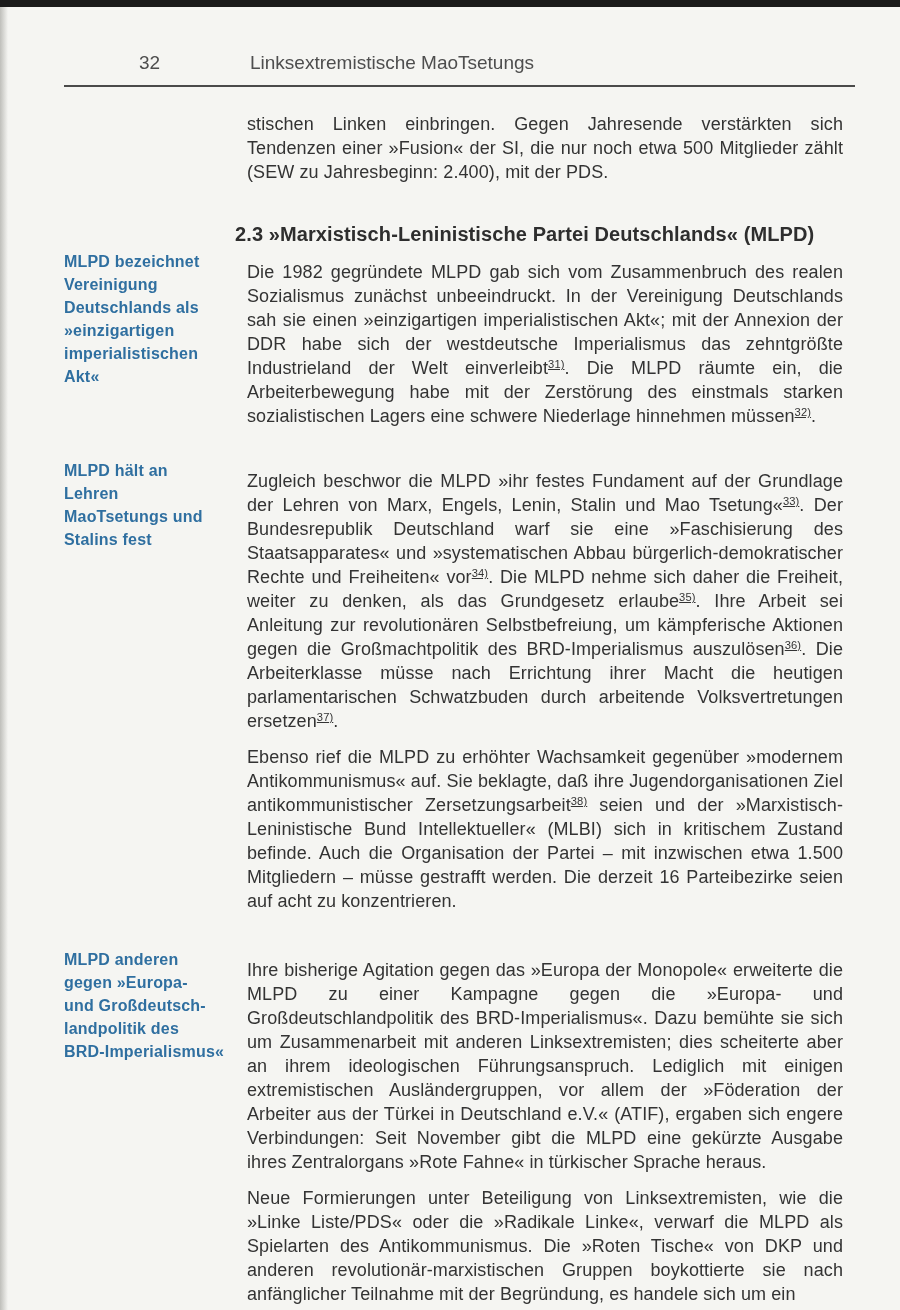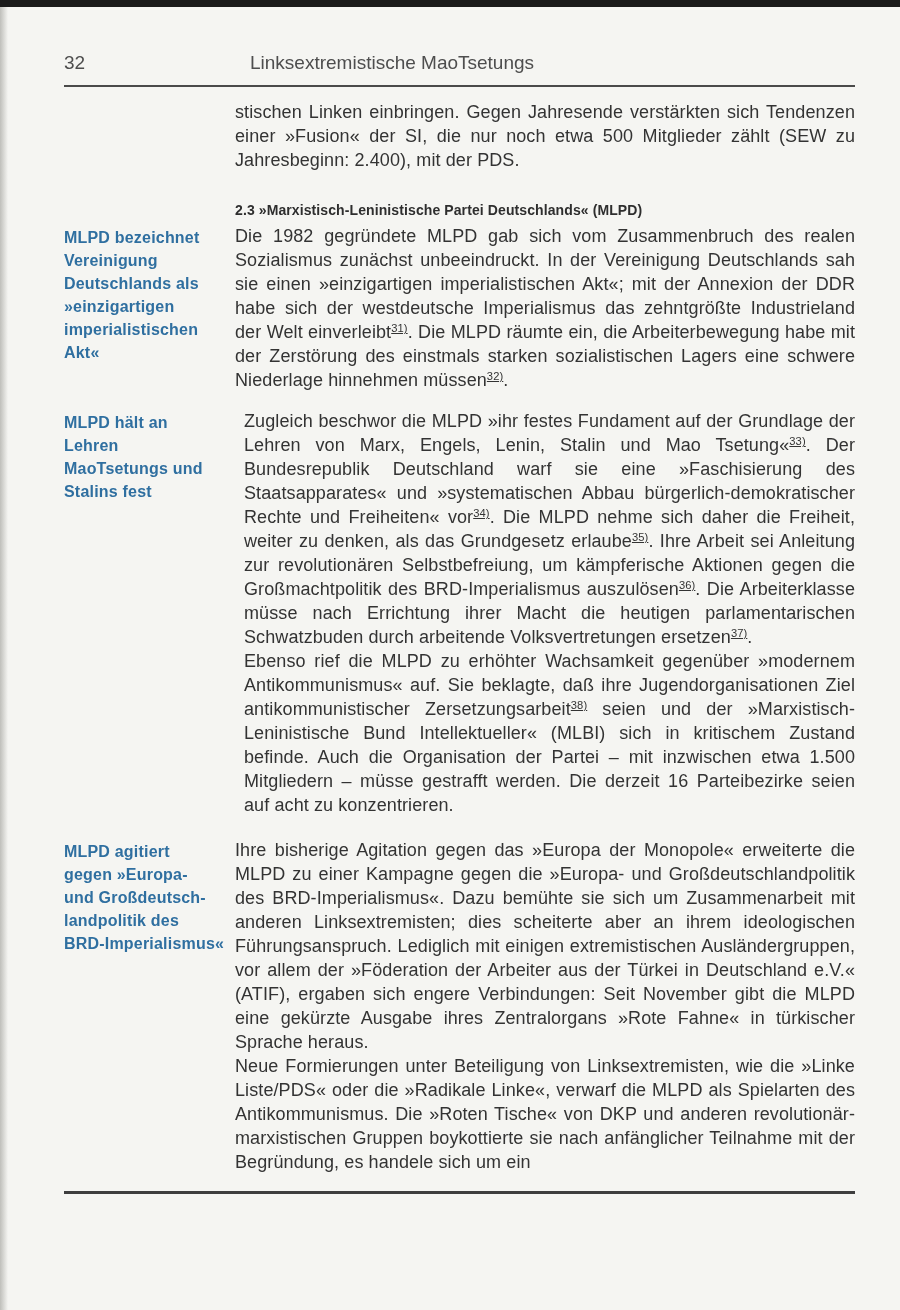--- a/index.html
+++ b/index.html
@@ -26,21 +26,21 @@
     padding: 0 45px 0 64px;
   }
   .page-header {
     display: flex;
     align-items: baseline;
     margin-top: 45px;
     color: #4e4e4e;
     font-size: 19px;
     line-height: 22px;
   }
-  .page-number { width: 171px; flex: 0 0 171px; }
+  .page-number { width: 171px; flex: 0 0 171px; text-align: center; }
   .header-title { padding-left: 15px; }
   .header-rule {
     margin-top: 11px;
     border: none;
     border-top: 2px solid #4a4a4a;
     height: 0;
   }
   .content { margin-top: 13px; }
   .row { display: flex; align-items: flex-start; }
   .note-col {
@@ -50,46 +50,46 @@
     box-sizing: border-box;
     font-weight: bold;
     font-size: 16px;
     line-height: 23px;
     letter-spacing: 0.2px;
     color: var(--color-margin_note, #2f6fa0);
     white-space: pre-line;
   }
   .body-col { flex: 1; min-width: 0; }
   .para {
-    margin: 0;
+    margin: 12px;
     font-size: 18px;
     line-height: 24px;
     text-align: justify;
     color: var(--color-body_text, #333333);
     letter-spacing: 0.1px;
   }
   .para sup {
     font-size: 0.62em;
     line-height: 0;
     vertical-align: baseline;
     position: relative;
     top: -0.5em;
     text-decoration: underline;
   }
   .heading-row { margin-top: 26px; }
   .section-heading {
     margin: 0;
-    font-size: 14px;
+    font-size: 20px;
     line-height: 24px;
     font-weight: bold;
     color: #2e2e2e;
     letter-spacing: 0.1px;
   }
   .block-1 { margin-top: 2px; }
-  .block-2 { margin-top: 17px; gap: 9px; }
+  .block-2 { margin-top: 17px; }
   .block-3 { margin-top: 21px; }
   .footer-rule {
     margin-top: 17px;
     border: none;
     border-top: 3px solid #3e3e3e;
     height: 0;
   }
 </style>
 </head>
 <body>
@@ -139,21 +139,21 @@
 Lehren
 MaoTsetungs und
 Stalins fest</aside>
       <div class="body-col">
         <p class="para">Zugleich beschwor die MLPD »ihr festes Fundament auf der Grundlage der Lehren von Marx, Engels, Lenin, Stalin und Mao Tsetung«<sup>33)</sup>. Der Bundesrepublik Deutschland warf sie eine »Faschisierung des Staatsapparates« und »systematischen Abbau bürgerlich-demokratischer Rechte und Freiheiten« vor<sup>34)</sup>. Die MLPD nehme sich daher die Freiheit, weiter zu denken, als das Grundgesetz erlaube<sup>35)</sup>. Ihre Arbeit sei Anleitung zur revolutionären Selbstbefreiung, um kämpferische Aktionen gegen die Großmachtpolitik des BRD-Imperialismus auszulösen<sup>36)</sup>. Die Arbeiterklasse müsse nach Errichtung ihrer Macht die heutigen parlamentarischen Schwatzbuden durch arbeitende Volksvertretungen ersetzen<sup>37)</sup>.</p>
         <p class="para">Ebenso rief die MLPD zu erhöhter Wachsamkeit gegenüber »modernem Antikommunismus« auf. Sie beklagte, daß ihre Jugendorganisationen Ziel antikommunistischer Zersetzungsarbeit<sup>38)</sup> seien und der »Marxistisch-Leninistische Bund Intellektueller« (MLBI) sich in kritischem Zustand befinde. Auch die Organisation der Partei – mit inzwischen etwa 1.500 Mitgliedern – müsse gestrafft werden. Die derzeit 16 Parteibezirke seien auf acht zu konzentrieren.</p>
       </div>
     </div>
 
     <div class="row block-3">
-      <aside class="note-col">MLPD agitiert
+      <aside class="note-col">MLPD anderen
 gegen »Europa-
 und Großdeutsch-
 landpolitik des
 BRD-Imperialismus«</aside>
       <div class="body-col">
         <p class="para">Ihre bisherige Agitation gegen das »Europa der Monopole« erweiterte die MLPD zu einer Kampagne gegen die »Europa- und Großdeutschlandpolitik des BRD-Imperialismus«. Dazu bemühte sie sich um Zusammenarbeit mit anderen Linksextremisten; dies scheiterte aber an ihrem ideologischen Führungsanspruch. Lediglich mit einigen extremistischen Ausländergruppen, vor allem der »Föderation der Arbeiter aus der Türkei in Deutschland e.V.« (ATIF), ergaben sich engere Verbindungen: Seit November gibt die MLPD eine gekürzte Ausgabe ihres Zentralorgans »Rote Fahne« in türkischer Sprache heraus.</p>
         <p class="para">Neue Formierungen unter Beteiligung von Linksextremisten, wie die »Linke Liste/PDS« oder die »Radikale Linke«, verwarf die MLPD als Spielarten des Antikommunismus. Die »Roten Tische« von DKP und anderen revolutionär-marxistischen Gruppen boykottierte sie nach anfänglicher Teilnahme mit der Begründung, es handele sich um ein</p>
       </div>
     </div>
 

